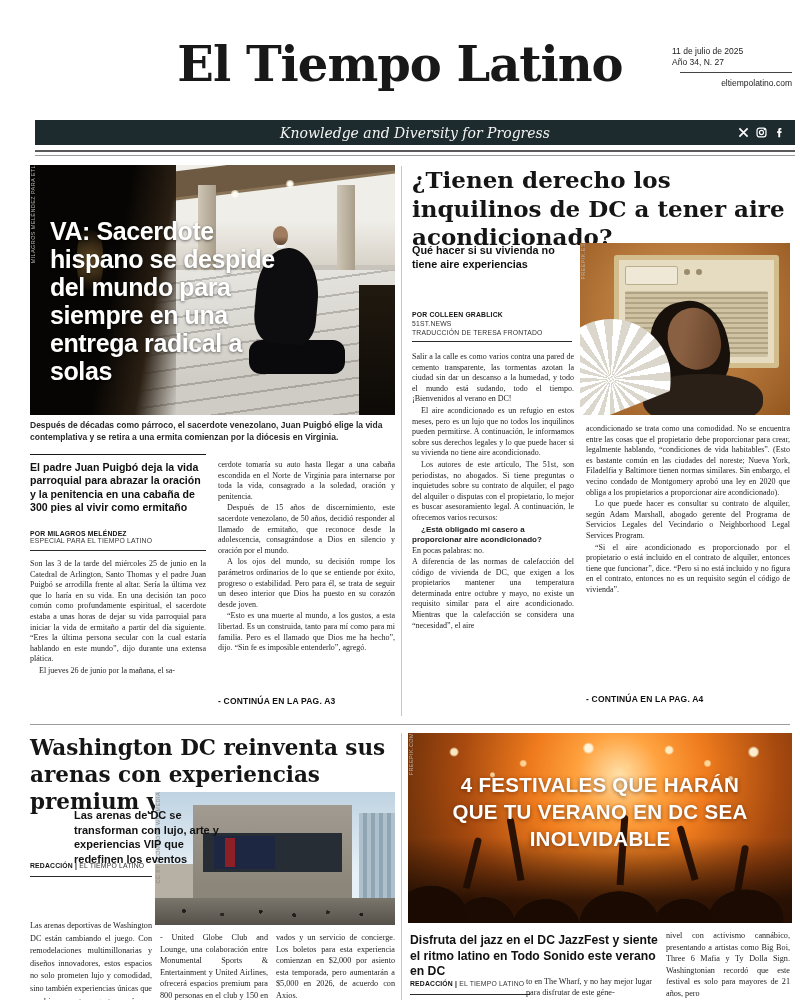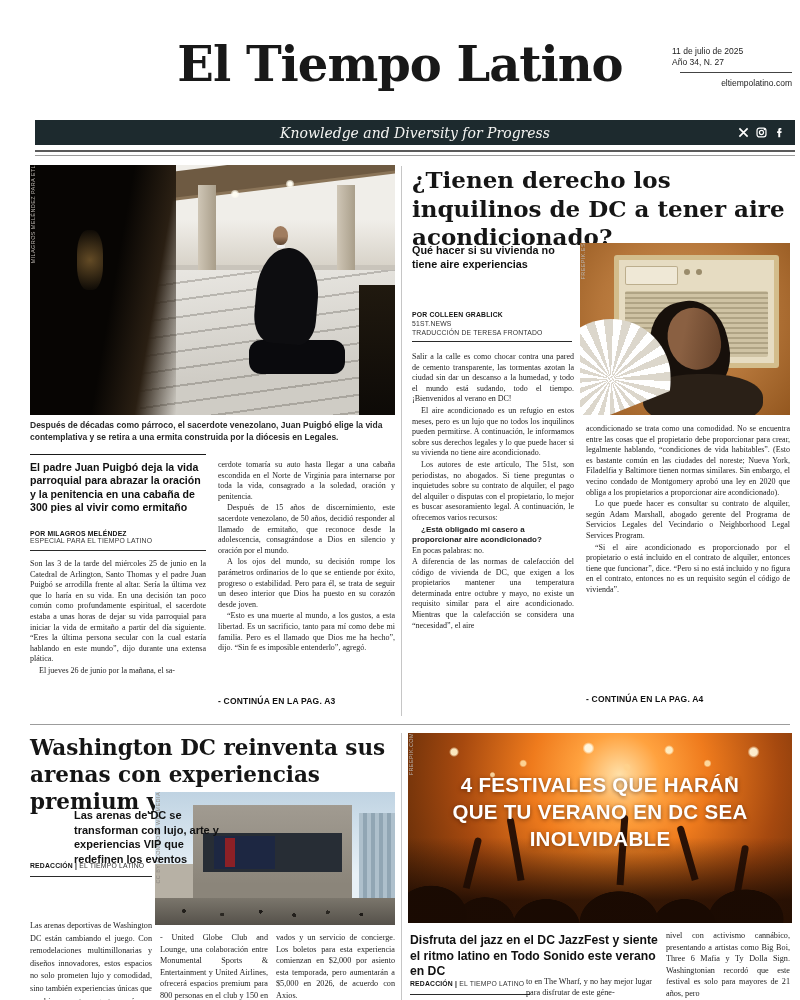--- a/index.html
+++ b/index.html
@@ -181,39 +181,40 @@
     <div class="pp-col" style="left:46%;"></div>
     <div class="pp-col" style="left:84%;"></div>
     <div class="pp-steps"></div>
     <div class="pp-dark-left"></div>
     <div class="pp-gold"></div>
     <div class="pp-right-dark"></div>
     <div class="pr-legs"></div>
     <div class="pr-body"></div>
     <div class="pr-head"></div>
     <div class="pr-collar"></div>
+    <div class="pp-title">VA: Sacerdote hispano se despide del mundo para siempre en una entrega radical a solas</div>
     <div class="vcred" style="left:1px;bottom:8px;">MILAGROS MELÉNDEZ PARA ETL</div>
   </div>
-  <div class="abs caption" style="left:30px;top:420px;width:365px;">Después de décadas como párroco, el sacerdote venezolano, Juan Puigbó elige la vida contemplativa y se retira a una ermita construida por la diócesis en Legales.</div>
+  <div class="abs caption" style="left:30px;top:420px;width:365px;">Después de décadas como párroco, el sacerdote venezolano, Juan Puigbó elige la vida contemplativa y se retira a una ermita comienzan por la diócesis en Virginia.</div>
   <div class="abs kicker-rule" style="left:30px;top:454px;width:176px;"></div>
   <div class="abs subhead" style="left:30px;top:461px;width:176px;font-size:10.6px;line-height:13.4px;">El padre Juan Puigbó deja la vida parroquial para abrazar la oración y la penitencia en una cabaña de 300 pies al vivir como ermitaño</div>
   <div class="abs byline" style="left:30px;top:530px;width:176px;">
     <div>POR MILAGROS MELÉNDEZ</div>
     <div class="lt">ESPECIAL PARA EL TIEMPO LATINO</div>
   </div>
   <div class="abs byline-rule" style="left:30px;top:550px;width:176px;"></div>
   <div class="abs bodytext" style="left:30px;top:559px;width:176px;height:156px;">
     <p>Son las 3 de la tarde del miércoles 25 de junio en la Catedral de Arlington, Santo Thomas y el padre Juan Puigbó se arrodilla frente al altar. Sería la última vez que lo haría en su vida. En una decisión tan poco común como profundamente espiritual, el sacerdote estaba a unas horas de dejar su vida parroquial para iniciar la vida de ermitaño a partir del día siguiente. “Eres la última persona secular con la cual estaría hablando en este mundo”, dijo durante una extensa plática.</p>
     <p>El jueves 26 de junio por la mañana, el sa-</p>
   </div>
   <div class="abs bodytext" style="left:218px;top:460px;width:177px;height:228px;">
     <p>cerdote tomaría su auto hasta llegar a una cabaña escondida en el Norte de Virginia para internarse por toda la vida, consagrado a la soledad, oración y penitencia.</p>
     <p>Después de 15 años de discernimiento, este sacerdote venezolano, de 50 años, decidió responder al llamado de ermitaño, que reconoce desde la adolescencia, consagrándose a Dios en silencio y oración por el mundo.</p>
     <p>A los ojos del mundo, su decisión rompe los parámetros ordinarios de lo que se entiende por éxito, progreso o estabilidad. Pero para él, se trata de seguir un deseo interior que Dios ha puesto en su corazón desde joven.</p>
-    <p>“Esto es una muerte al mundo, a los gustos, a esta libertad. Es un sacrificio, tanto para mí como debe mi familia. Pero es el llamado que Dios me ha hecho”, dijo. “Sin fe es imposible entenderlo”, agregó.</p>
+    <p>“Esto es una muerte al mundo, a los gustos, a esta libertad. Es un construida, tanto para mí como para mi familia. Pero es el llamado que Dios me ha hecho”, dijo. “Sin fe es imposible entenderlo”, agregó.</p>
   </div>
   <div class="abs continua" style="left:218px;top:696px;width:177px;">- CONTINÚA EN LA PAG. A3</div>
 
   <div class="abs headline" style="left:412px;top:166px;width:380px;font-size:23px;line-height:28.5px;">¿Tienen derecho los inquilinos de DC a tener aire acondicionado?</div>
   <div class="abs subhead" style="left:412px;top:243px;width:160px;font-size:10.8px;line-height:14px;">Qué hacer si su vivienda no tiene aire experiencias</div>
   <div class="abs byline" style="left:412px;top:310px;width:160px;line-height:9px;">
     <div>POR COLLEEN GRABLICK</div>
     <div class="lt">51ST.NEWS</div>
     <div class="lt">TRADUCCIÓN DE TERESA FRONTADO</div>
   </div>
@@ -227,21 +228,21 @@
       <div class="ac-grille"></div>
     </div>
     <div class="w-braids"></div>
     <div class="w-shoulder"></div>
     <div class="w-head"></div>
     <div class="w-fan"></div>
     <div class="vcred" style="right:1px;bottom:6px;">FREEPIK.ES</div>
   </div>
 
   <div class="abs bodytext" style="left:412px;top:352px;width:162px;height:362px;">
-    <p>Salir a la calle es como chocar contra una pared de cemento transparente, las tormentas azotan la ciudad sin dar un descanso a  la humedad, y todo el mundo está sudando, todo el tiempo. ¡Bienvenidos al verano en DC!</p>
+    <p>Salir a la calle es como varios contra una pared de cemento transparente, las tormentas azotan la ciudad sin dar un descanso a  la humedad, y todo el mundo está sudando, todo el tiempo. ¡Bienvenidos al verano en DC!</p>
     <p>El aire acondicionado es un refugio en estos meses, pero es un lujo que no todos los inquilinos pueden permitirse. A continuación, le informamos sobre sus derechos legales y lo que puede hacer si su vivienda no tiene aire acondicionado.</p>
     <p>Los autores de este artículo, The 51st, son periodistas, no abogados. Si tiene preguntas o inquietudes sobre su contrato de alquiler, el pago del alquiler o disputas con el propietario, lo mejor es buscar asesoramiento legal. A continuación, le ofrecemos varios recursos:</p>
     <p class="q-subhead">¿Está obligado mi casero a proporcionar aire acondicionado?</p>
     <p style="text-indent:0;">En pocas palabras: no.</p>
     <p style="text-indent:0;">A diferencia de las normas de calefacción del código de vivienda de DC, que exigen a los propietarios mantener una temperatura determinada entre octubre y mayo, no existe un requisito similar para el aire acondicionado. Mientras que la calefacción se considera una “necesidad”, el aire</p>
   </div>
   <div class="abs bodytext" style="left:586px;top:424px;width:204px;height:262px;">
     <p>acondicionado se trata como una comodidad. No se encuentra entre las cosas que el propietario debe proporcionar para crear, legalmente hablando, “condiciones de vida habitables”. (Esto es bastante común en las ciudades del noreste; Nueva York, Filadelfia y Baltimore tienen normas similares. Sin embargo, el vecino condado de Montgomery aprobó una ley en 2020 que obliga a los propietarios a proporcionar aire acondicionado).</p>
     <p>Lo que puede hacer es consultar su contrato de alquiler, según Adam Marshall, abogado gerente del Programa de Servicios Legales del Vecindario o Neighborhood Legal Services Program.</p>
     <p>“Si el aire acondicionado es proporcionado por el propietario o está incluido en el contrato de alquiler, entonces tiene que funcionar”, dice. “Pero si no está incluido y no figura en el contrato, entonces no es un requisito según el código de vivienda”.</p>

